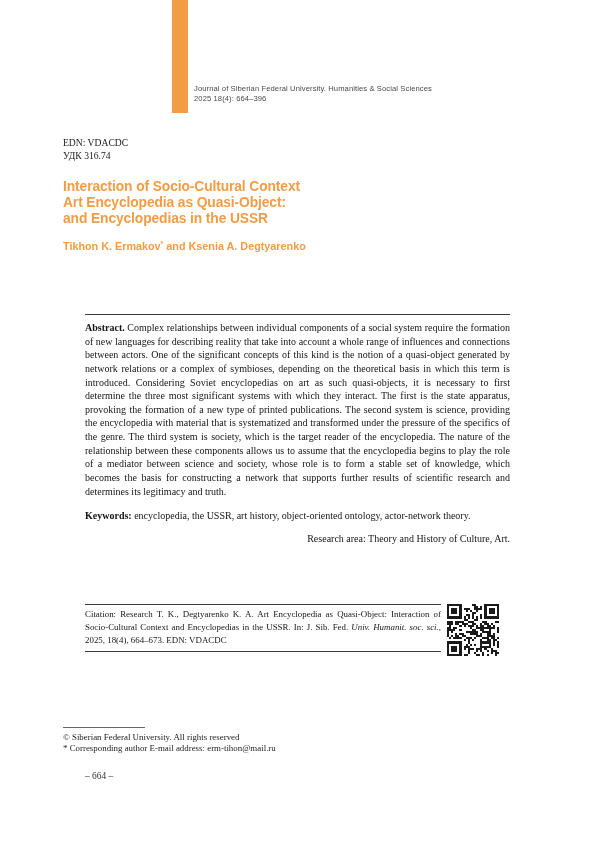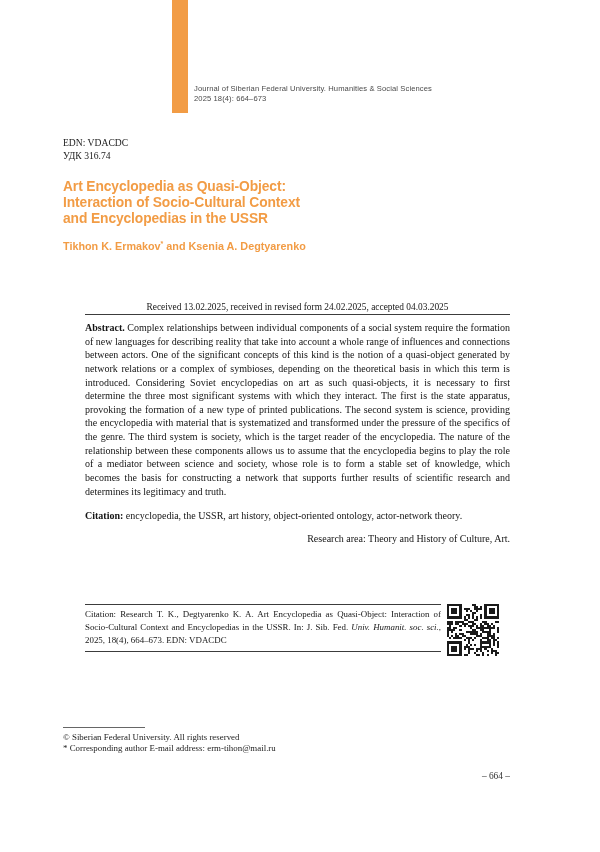--- a/index.html
+++ b/index.html
@@ -68,54 +68,53 @@
   .citation-text .it{font-style:italic;}
   .qr{width:52px;height:52px;margin-left:6px;margin-top:0px;}
 
   
   .footnote{position:absolute;left:63px;top:727px;font-size:8.9px;line-height:10.8px;color:#222;}
   .footnote .fn-rule{width:82px;height:1px;background:#666;margin-bottom:4px;}
   .footnote div{white-space:nowrap;}
 
   .pageno{
     position:absolute;left:85px;top:771px;width:425px;
-    text-align:right;font-size:9.4px;color:#333;
+    text-align:left;font-size:9.4px;color:#333;
   }
 </style>
 </head>
 <body>
 
 <div class="page">
 
   <div class="logo-bar"></div>
 
   <div class="journal-head">
     <div>Journal of Siberian Federal University.  Humanities &amp; Social Sciences</div>
-    <div>2025 18(4): 664–673</div>
+    <div>2025 18(4): 664–396</div>
   </div>
 
   <div class="meta">
     <div>EDN: VDACDC</div>
     <div>УДК 316.74</div>
   </div>
 
   <div class="title">
+    <div>Interaction of Socio-Cultural Context</div>
     <div>Art Encyclopedia as Quasi-Object:</div>
-    <div>Interaction of Socio-Cultural Context</div>
     <div>and Encyclopedias in the USSR</div>
   </div>
 
   <div class="authors"><span>Tikhon K. Ermakov</span><sup>*</sup><span> and Ksenia A. Degtyarenko</span></div>
 
 
-  <div class="received">Received 13.02.2025, received in revised form 24.02.2025, accepted 04.03.2025</div>
 
   <div class="abstract-block">
     <p><span class="b">Abstract.</span><span> Complex relationships between individual components of a social system require the formation of new languages for describing reality that take into account a whole range of influences and connections between actors. One of the significant concepts of this kind is the notion of a quasi-object generated by network relations or a complex of symbioses, depending on the theoretical basis in which this term is introduced. Considering Soviet encyclopedias on art as such quasi-objects, it is necessary to first determine the three most significant systems with which they interact. The first is the state apparatus, provoking the formation of a new type of printed publications. The second system is science, providing the encyclopedia with material that is systematized and transformed under the pressure of the specifics of the genre. The third system is society, which is the target reader of the encyclopedia. The nature of the relationship between these components allows us to assume that the encyclopedia begins to play the role of a mediator between science and society, whose role is to form a stable set of knowledge, which becomes the basis for constructing a network that supports further results of scientific research and determines its legitimacy and truth.</span></p>
-    <p class="kw"><span class="b">Citation:</span><span> encyclopedia, the USSR, art history, object-oriented ontology, actor-network theory.</span></p>
+    <p class="kw"><span class="b">Keywords:</span><span> encyclopedia, the USSR, art history, object-oriented ontology, actor-network theory.</span></p>
     <p class="ra">Research area: Theory and History of Culture, Art.</p>
   </div>
 
   <div class="citation-row">
     <div class="citation-text"><span>Citation: Research T. K., Degtyarenko K. A. Art Encyclopedia as Quasi-Object: Interaction of Socio-Cultural Context and Encyclopedias in the USSR. In: J. Sib. Fed. </span><span class="it">Univ. Humanit. soc. sci.</span><span>, 2025, 18(4), 664–673. EDN: VDACDC</span></div>
     <svg class="qr" id="qr" viewBox="0 0 25 25" shape-rendering="crispEdges" xmlns="http://www.w3.org/2000/svg">
         <rect x="12" y="0" width="1" height="1" fill="#1a1a1a"></rect>
         <rect x="13" y="0" width="1" height="1" fill="#1a1a1a"></rect>
         <rect x="13" y="1" width="1" height="1" fill="#1a1a1a"></rect>
         <rect x="14" y="1" width="1" height="1" fill="#1a1a1a"></rect>

